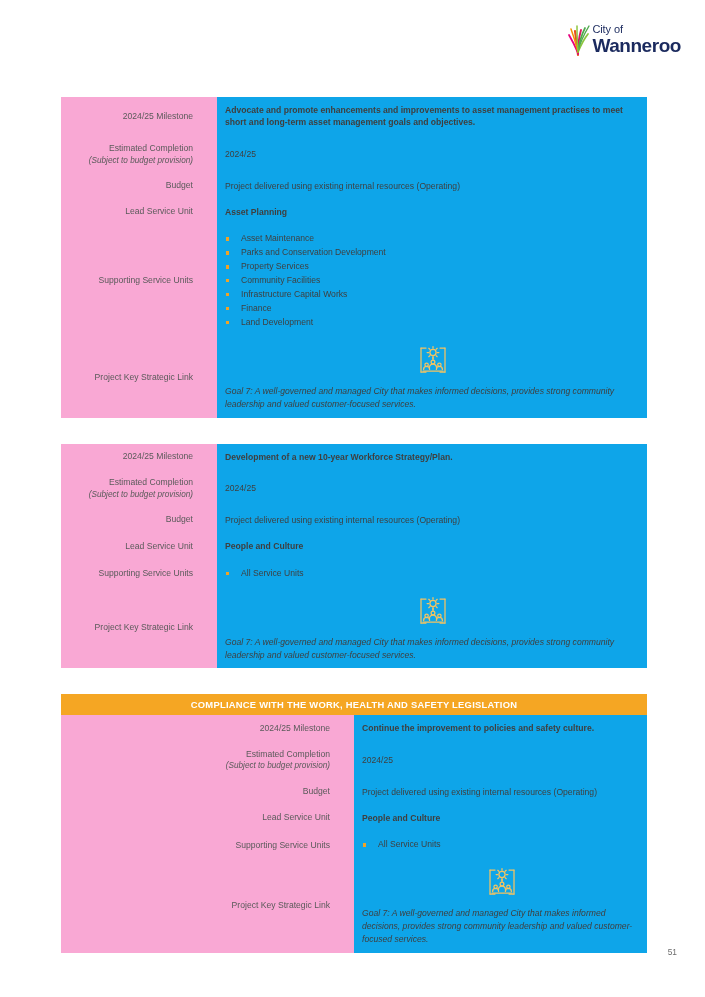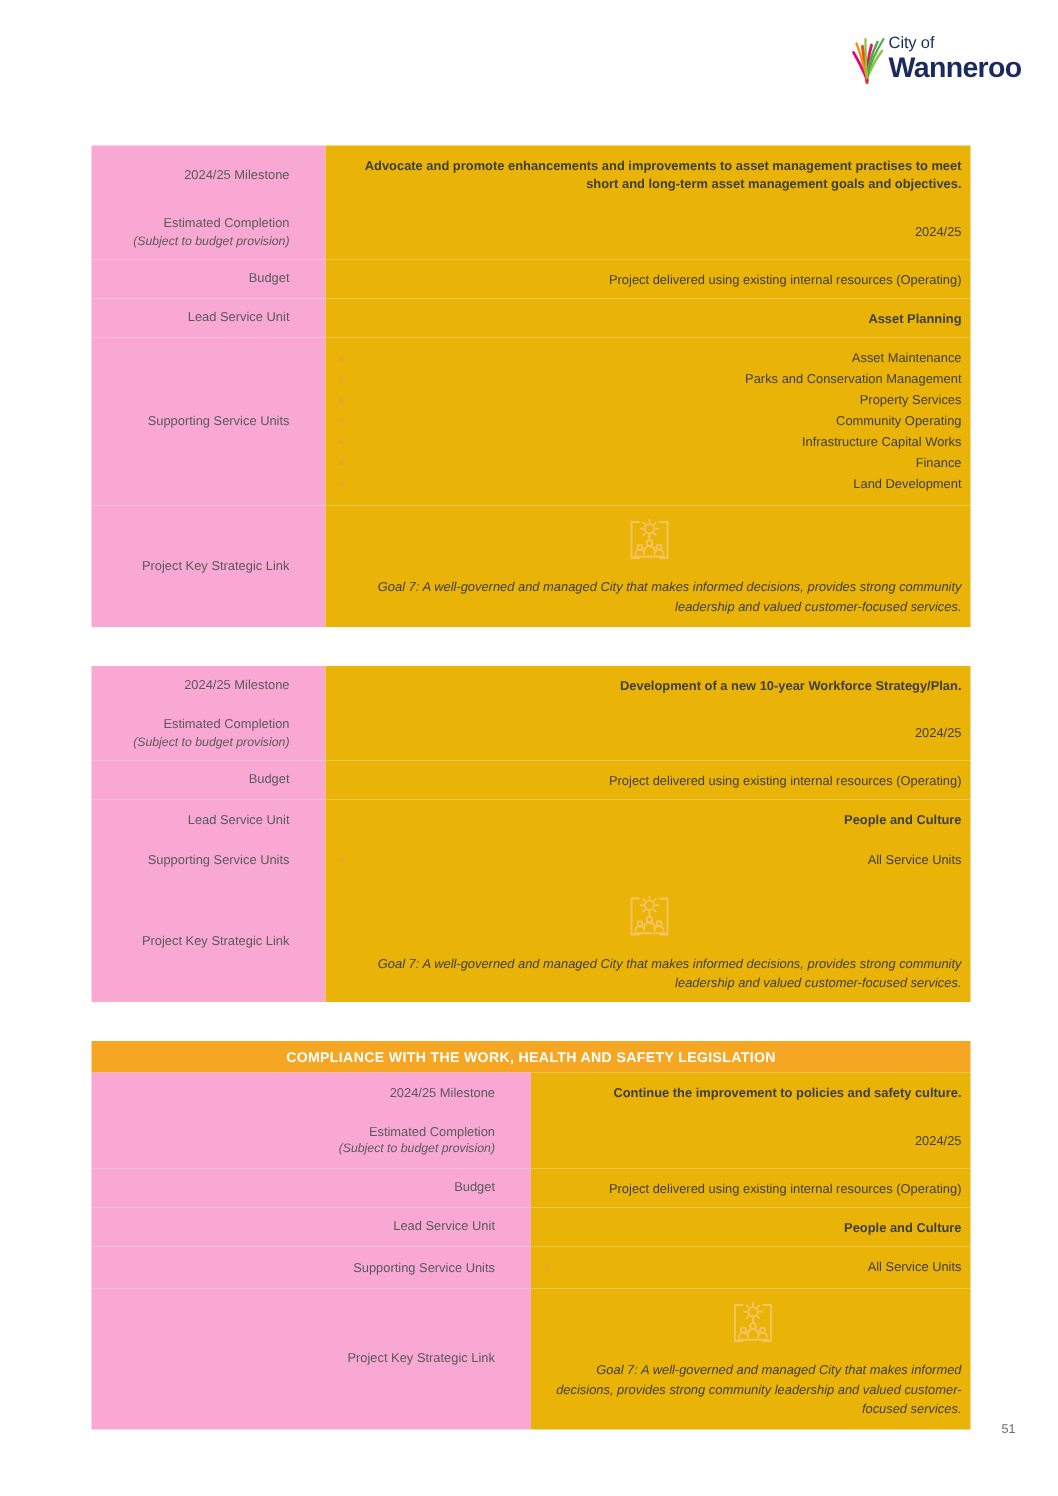--- a/index.html
+++ b/index.html
@@ -81,27 +81,26 @@
     vertical-align: middle;
     padding: 7px 24px 7px 6px;
     line-height: 1.35;
   }
   .proj-table td.lbl .sub {
     display: block;
     font-style: italic;
     font-size: 8.2px;
   }
   .proj-table td.val {
-    background: #eab308;
+    background: #0ea5e9;
     font-size: 8.6px;
     color: #3f3f3f;
     vertical-align: middle;
     padding: 7px 6px 7px 8px;
     line-height: 1.45;
-    text-align: right;
   }
   .val.bold { font-weight: bold; color: #2e2e2e; }
 
   
   ul.su-list {
     list-style: none;
     margin: 0;
     padding: 0;
   }
   ul.su-list li {
@@ -187,23 +186,23 @@
     </tr>
     <tr>
       <td class="lbl">Lead Service Unit</td>
       <td class="val bold">Asset Planning</td>
     </tr>
     <tr>
       <td class="lbl">Supporting Service Units</td>
       <td class="val">
         <ul class="su-list">
               <li>Asset Maintenance</li>
-              <li>Parks and Conservation Management</li>
+              <li>Parks and Conservation Development</li>
               <li>Property Services</li>
-              <li>Community Operating</li>
+              <li>Community Facilities</li>
               <li>Infrastructure Capital Works</li>
               <li>Finance</li>
               <li>Land Development</li>
             </ul>
       </td>
     </tr>
     <tr>
       <td class="lbl">Project Key Strategic Link</td>
       <td class="val">
         <div class="link-wrap">

